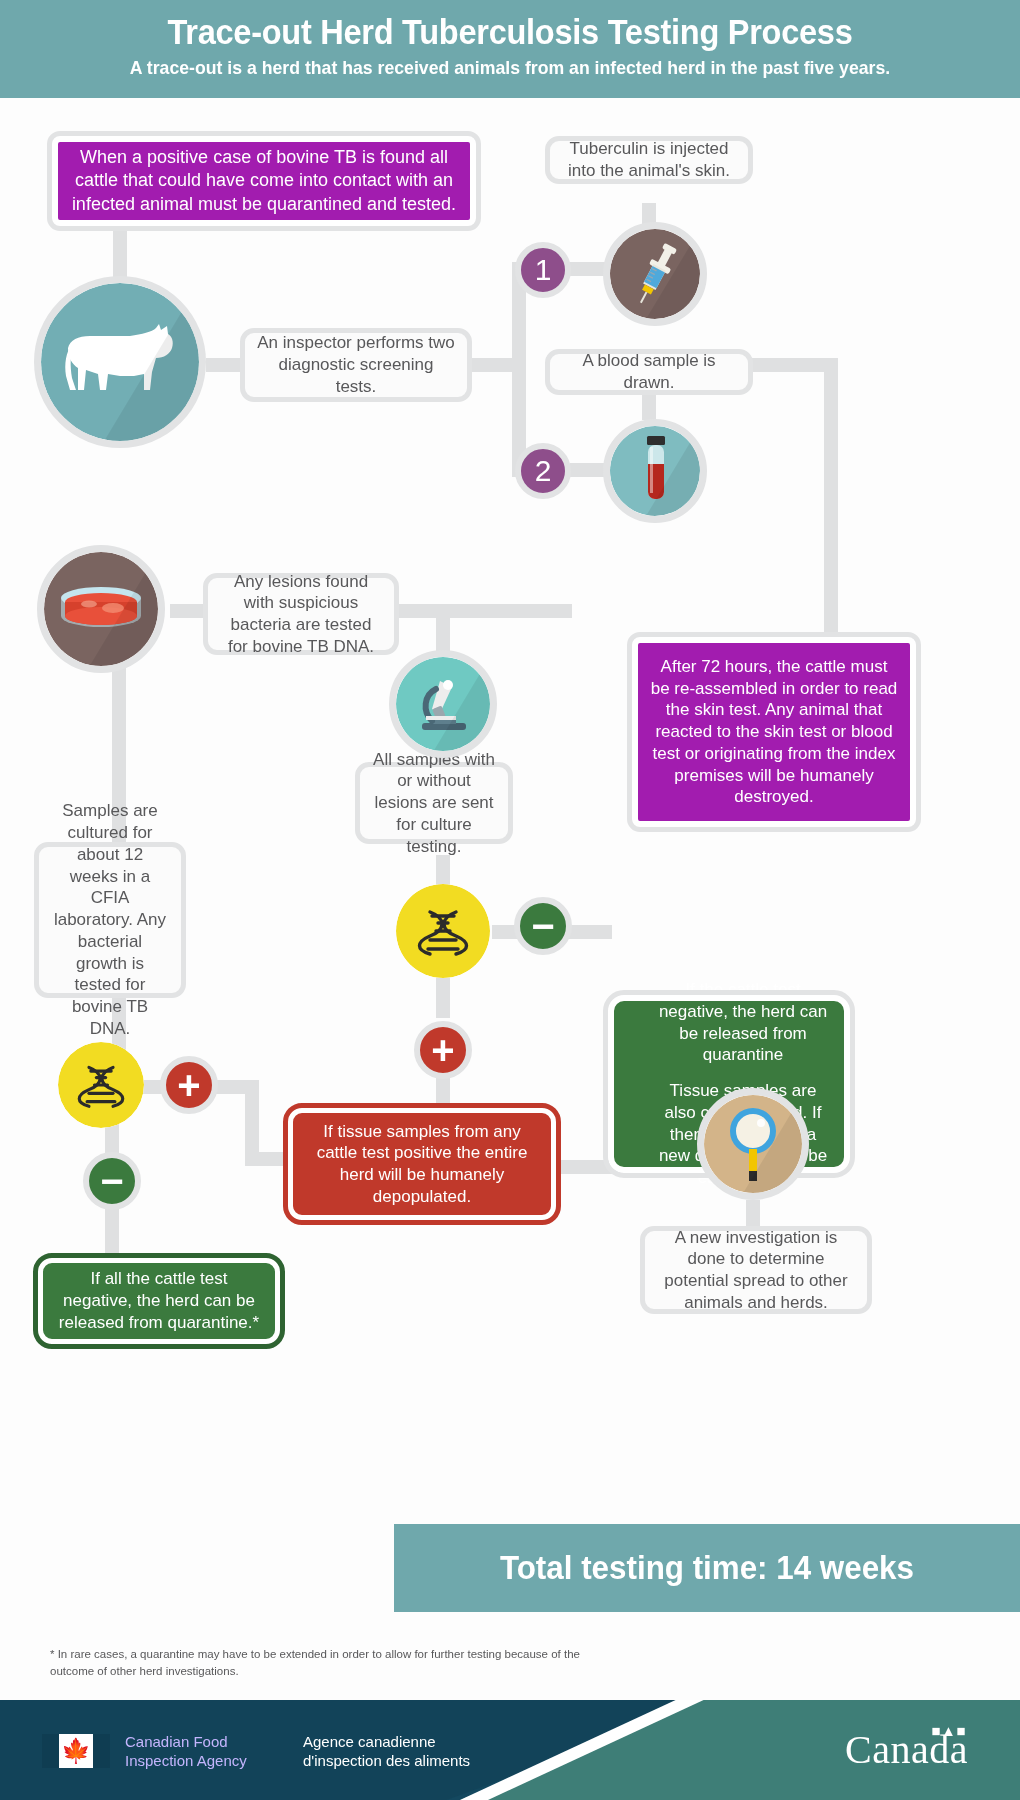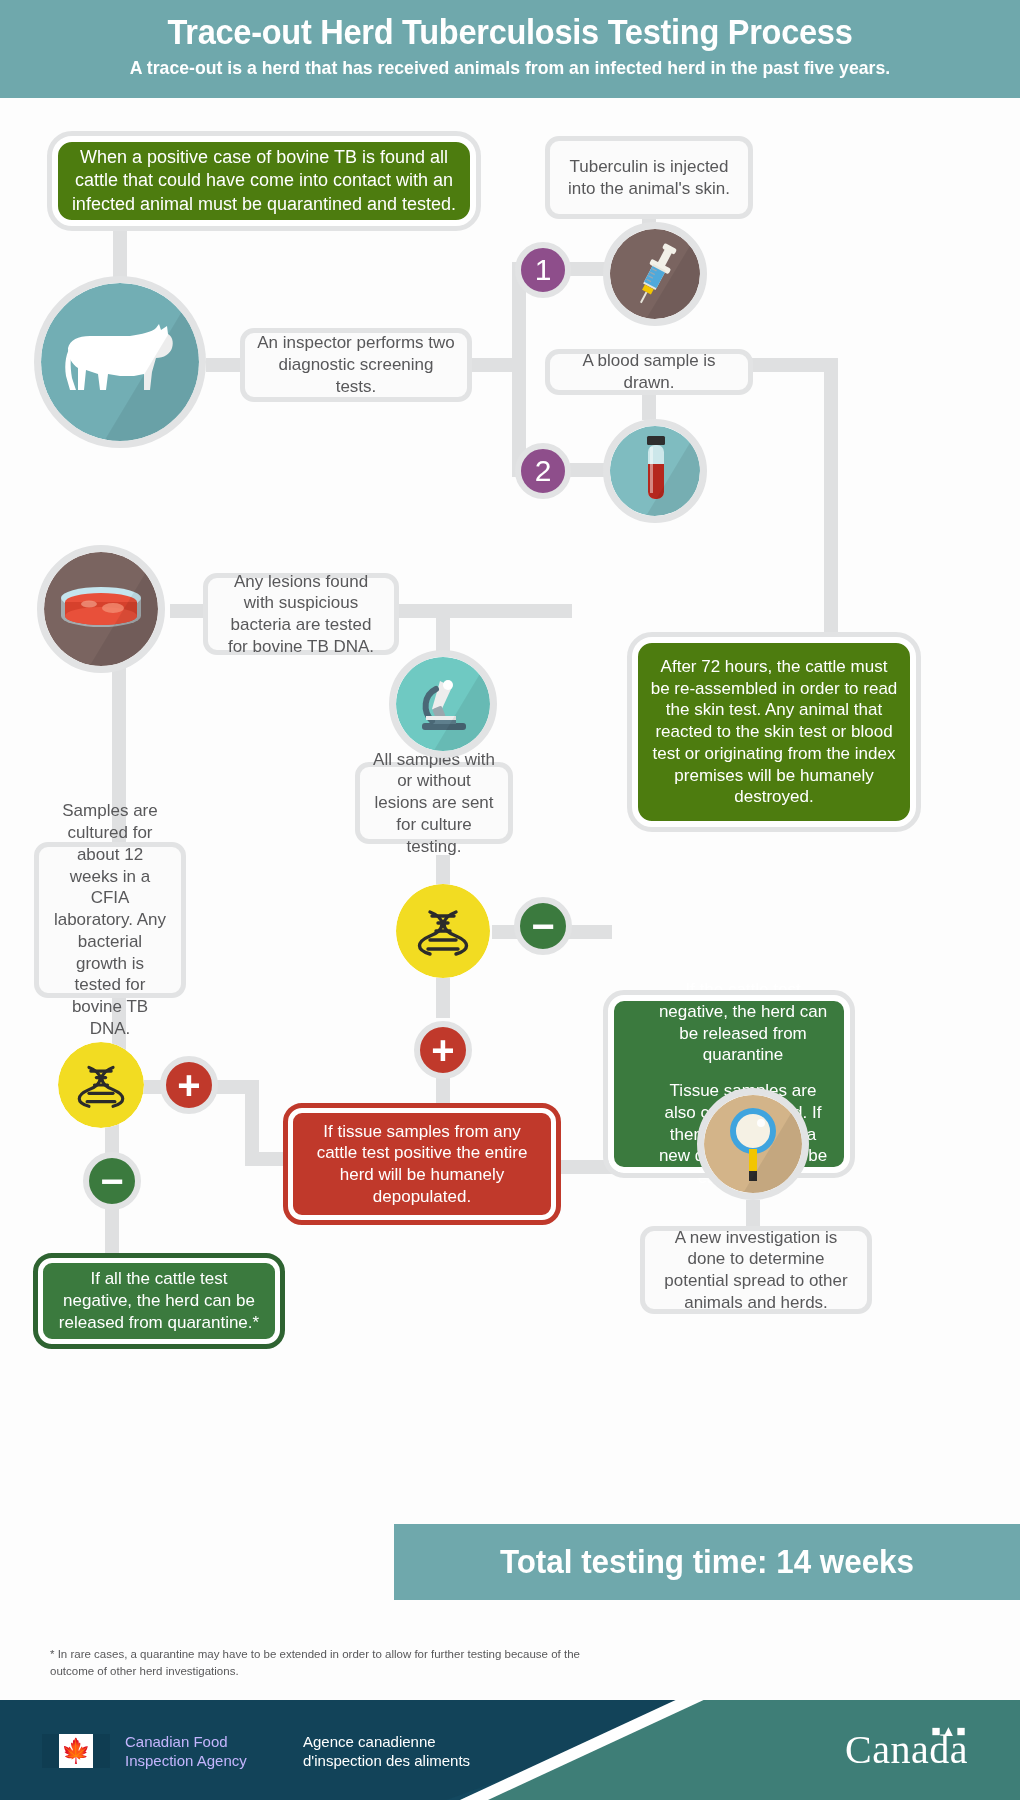--- a/index.html
+++ b/index.html
@@ -42,25 +42,25 @@
     text-align: center;
     padding: 10px 12px;
     line-height: 1.28;
   }
   .card-white {
     background: #fbfbfb; color: #58585A;
     border: 5px solid #E2E3E4;
     font-size: 17px;
   }
   .card-purple {
-    background: #4d7c0f; color: #ffffff;
+    background: #a21caf; color: #ffffff;
     border: 6px solid #ffffff;
     outline: 5px solid #E2E3E4;
     font-size: 18px;
-    border-radius: 20px;
+    border-radius: 8px;
   }
   .card-green {
     background: #3B7A3E; color: #ffffff;
     border: 6px solid #ffffff;
     outline: 5px solid #E2E3E4;
     font-size: 17px;
     border-radius: 16px;
   }
   .card-green-solid {
     background: #3B7A3E; color: #ffffff;
@@ -114,21 +114,21 @@
   .badge-purple { background: #8E4E8B; }
   .badge-green  { background: #3B7A3E; }
   .badge-red    { background: #C0392B; }
 
   .sign { font-size: 40px; line-height: 0.7; font-weight: bold; }
   .num  { font-size: 30px; line-height: 1; }
 
   
   .total-bar {
     position: absolute; left: 394px; top: 1524px;
-    width: 626px; height: 76px;
+    width: 626px; height: 88px;
     background: #6FA8AC;
     display: flex; align-items: center; justify-content: center;
   }
   .total-bar span {
     font-family: "Liberation Sans Narrow", "Liberation Sans", sans-serif;
     font-size: 33px; font-weight: bold; color: #ffffff;
     transform: scaleX(0.95);
   }
 
   
@@ -253,21 +253,21 @@
   <div class="ln" style="left:554px; top:1160px; width:160px; height:14px;"></div>
 
   <div class="ln" style="left:746px; top:1062px; width:14px; height:46px;"></div>
 
   <div class="ln" style="left:746px; top:1200px; width:14px; height:28px;"></div>
 
   <div class="card card-purple" style="left:52px; top:136px; width:424px; height:90px;">
     <span>When a positive case of bovine TB is found all cattle that could have come into contact with an infected animal must be quarantined and tested.</span>
   </div>
 
-  <div class="card card-white" style="left:545px; top:136px; width:208px; height:83px;justify-content:center;">
+  <div class="card card-white" style="left:545px; top:136px; width:208px; height:48px;justify-content:center;">
     <span>Tuberculin is injected into the animal's skin.</span>
   </div>
 
   <div class="circ" style="left:34px; top:276px; width:172px; height:172px;">
     <div class="inner teal shadow-dg">
       <svg width="120" height="88" viewBox="0 0 120 88">
         <g fill="#ffffff">
           <path d="M8 30 C10 22 18 18 30 18 L70 18 C82 16 92 14 96 10 L99 6 L101 12 L107 8 L108 16 C112 18 114 24 112 30 C110 36 104 40 96 40 L92 54 L90 72 L84 72 L84 56 L74 58 L60 58 L48 56 L46 72 L40 72 L38 56 L26 52 L24 72 L18 72 L18 50 C12 46 8 40 8 30 Z"></path>
           <path d="M14 28 C10 36 10 48 12 60 L16 72 L10 72 L6 58 C4 46 6 34 12 26 Z"></path>
         </g>

